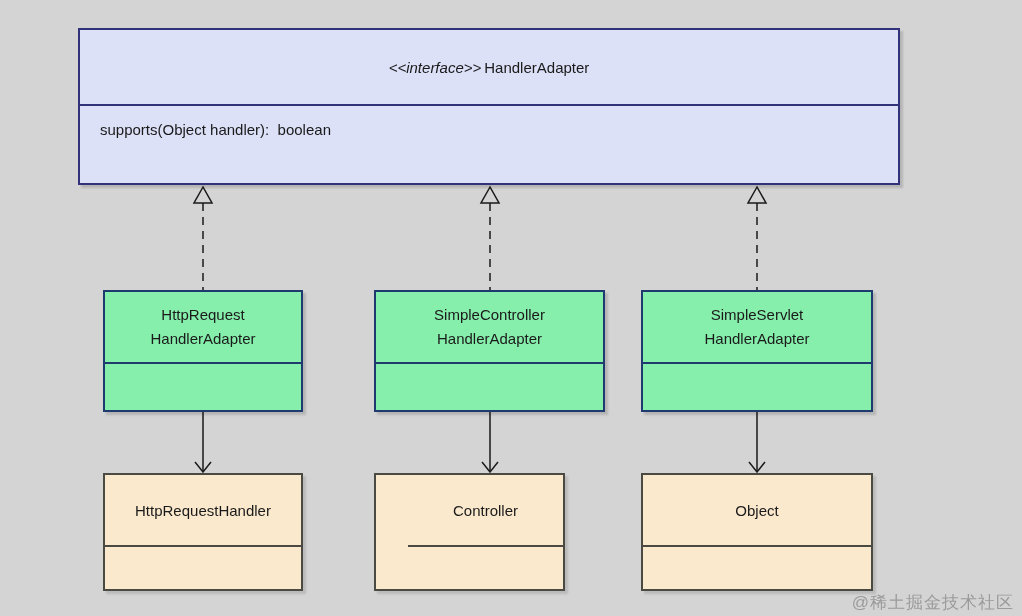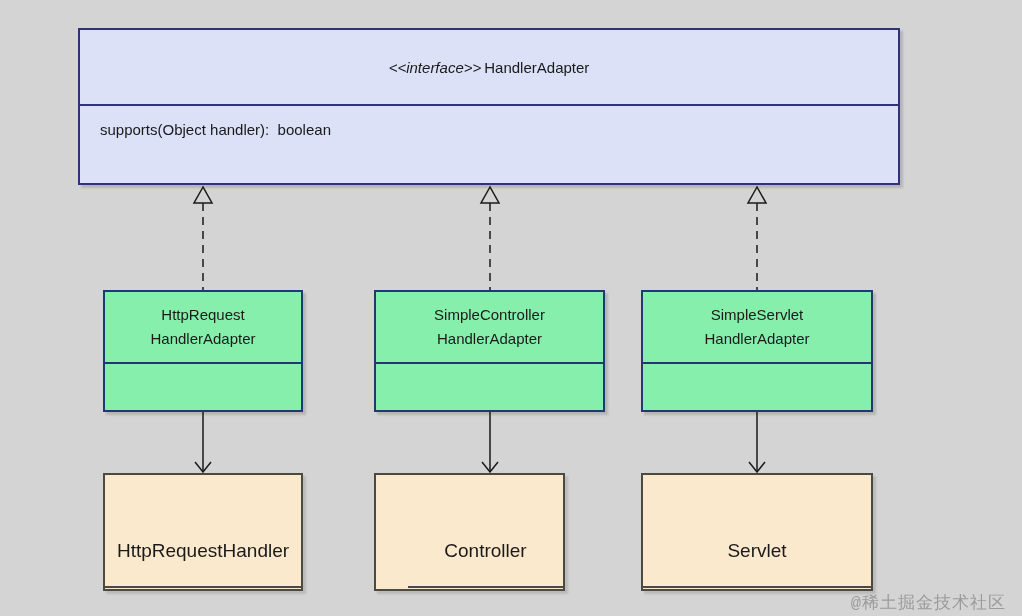--- a/index.html
+++ b/index.html
@@ -84,45 +84,44 @@
     border: 2px solid #4a4a42;
     box-sizing: border-box;
     box-shadow: 3px 3px 2px rgba(0,0,0,0.12);
   }
   .handler-title {
     height: 70px;
     border-bottom: 2px solid #4a4a42;
     display: flex;
     align-items: center;
     justify-content: center;
-    font-size: 19px;
-    margin-top: 41px;
+    font-size: 15px;
   }
   .handler-1 { left: 103px; width: 200px; }
   .handler-2 { left: 374px; width: 191px; padding-left: 32px; }
   .handler-3 { left: 641px; width: 232px; }
 
   
   .arrow {
     position: absolute;
     width: 24px;
     pointer-events: none;
   }
   .realize { top: 185px; height: 105px; }
   .assoc   { top: 412px; height: 61px; }
   .arrow-c1 { left: 191px; }  
   .arrow-c2 { left: 478px; }  
   .arrow-c3 { left: 745px; }  
 
   
   .watermark {
     position: absolute;
-    right: 16px;
+    right: 8px;
     bottom: 2px;
-    font-family: Liberation Mono, monospace;
+    font-family: Liberation Sans, sans-serif;
     font-size: 17px;
     color: #9b9b9b;
     letter-spacing: 1px;
   }
 </style>
 </head>
 <body>
 
 <div class="stage">
 
@@ -186,19 +185,19 @@
 
   <div class="handler-box handler-1">
     <div class="handler-title">HttpRequestHandler</div>
     <div class="handler-empty"></div>
   </div>
   <div class="handler-box handler-2">
     <div class="handler-title">Controller</div>
     <div class="handler-empty"></div>
   </div>
   <div class="handler-box handler-3">
-    <div class="handler-title">Servlet</div>
+    <div class="handler-title">Object</div>
     <div class="handler-empty"></div>
   </div>
 
   <div class="watermark">@稀土掘金技术社区</div>
 
 </div>
 
 </body></html>

